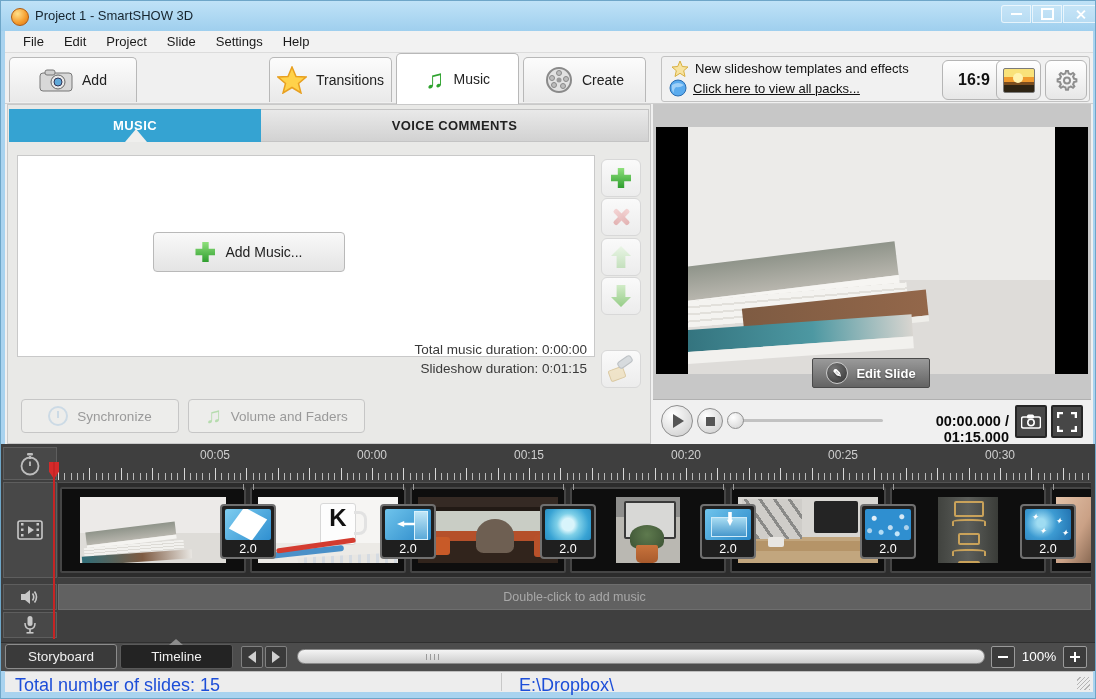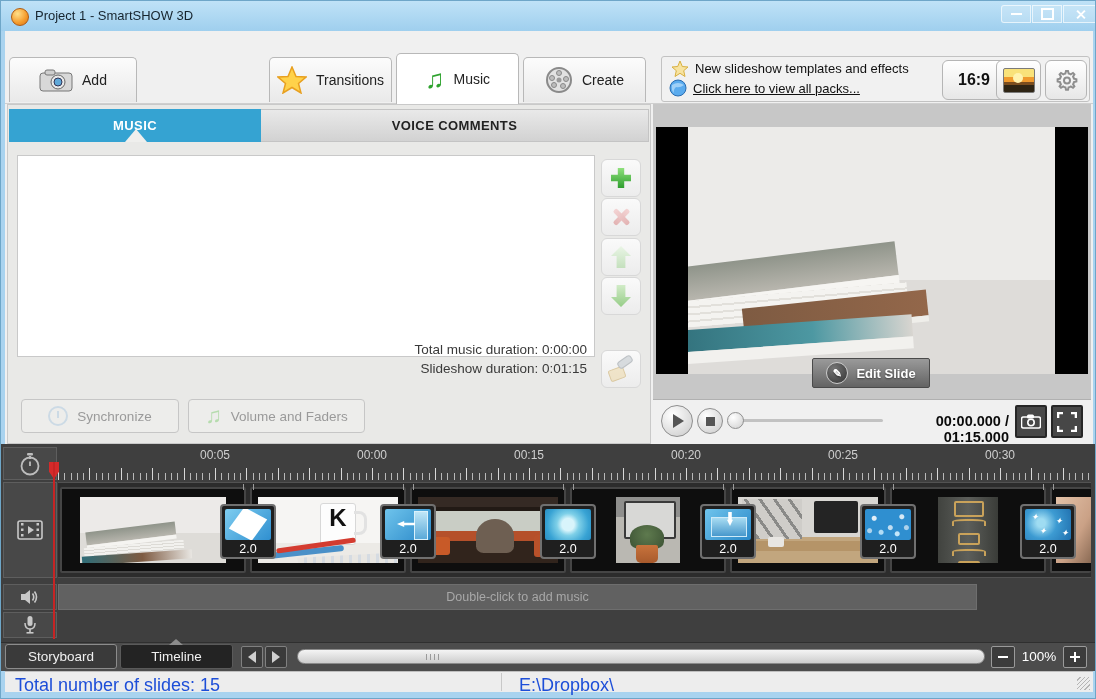--- a/index.html
+++ b/index.html
@@ -106,21 +106,21 @@
   .t2{background:linear-gradient(135deg,#6fc4ec,#2a88c8);}
   .t2 i{position:absolute;right:3px;top:2px;width:12px;height:27px;background:linear-gradient(#bfe6f7,#5aa9d8);border:1px solid #d9f1fb;}
   .t2 b{position:absolute;left:12px;top:12px;width:18px;height:6px;background:#fff;clip-path:polygon(0 50%,40% 0,40% 30%,100% 30%,100% 70%,40% 70%,40% 100%);}
   .t3{background:radial-gradient(circle at 50% 50%,#d8f4fb 0 22%,#7fd0e8 40%,#38a3d4 75%,#2a8ec2);}
   .t4{background:linear-gradient(135deg,#6fc4ec,#2a88c8);}
   .t4 i{position:absolute;left:6px;top:8px;width:34px;height:18px;background:linear-gradient(#a8dcf2,#4898cc);border:1px solid #cdeaf8;}
   .t4 b{position:absolute;left:22px;top:3px;width:6px;height:14px;background:#fff;clip-path:polygon(20% 0,80% 0,80% 55%,100% 55%,50% 100%,0 55%,20% 55%);}
   .t5{background:#2f8fd0;background-image:radial-gradient(circle at 20% 30%,rgba(255,255,255,.85) 2px,transparent 3px),radial-gradient(circle at 55% 60%,rgba(255,255,255,.7) 2px,transparent 3px),radial-gradient(circle at 80% 25%,rgba(255,255,255,.8) 2px,transparent 3px),radial-gradient(circle at 35% 75%,rgba(210,240,255,.8) 2px,transparent 3px),radial-gradient(circle at 70% 80%,rgba(210,240,255,.9) 2px,transparent 3px),radial-gradient(circle at 10% 70%,rgba(255,255,255,.6) 2px,transparent 3px),radial-gradient(circle at 90% 60%,rgba(255,255,255,.6) 2px,transparent 3px);}
   .t6{background:radial-gradient(circle at 35% 45%,#9fdcf2 0 12%,#3d9bd2 45%,#1f6fae);}
   .t6 i{position:absolute;color:#fff;font-size:9px;line-height:1;}
-  .trackrow{left:57px;width:919px;height:26px;border:1px solid #6e6e6e;box-sizing:border-box;display:flex;align-items:center;justify-content:center;font-size:12.5px;}
+  .trackrow{left:57px;width:1033px;height:26px;border:1px solid #6e6e6e;box-sizing:border-box;display:flex;align-items:center;justify-content:center;font-size:12.5px;}
   
   .ctrlrow{left:0;top:641px;width:1096px;height:29px;background:#4c4c4c;border-top:1px solid #2f2f2f;box-sizing:border-box;}
   .tlbtn{top:643px;height:25px;border-radius:3px;display:flex;align-items:center;justify-content:center;font-size:13.5px;color:#f0f0f0;box-sizing:border-box;}
   .navbtn{top:645px;width:22px;height:22px;background:#3a3a3a;border:1px solid #808080;border-radius:2px;display:flex;align-items:center;justify-content:center;box-sizing:border-box;}
   .tri-l2{width:0;height:0;border-right:8px solid #d0d0d0;border-top:6px solid transparent;border-bottom:6px solid transparent;}
   .tri-r2{width:0;height:0;border-left:8px solid #d0d0d0;border-top:6px solid transparent;border-bottom:6px solid transparent;}
   .hscroll{left:296px;top:648px;width:688px;height:15px;border-radius:8px;background:linear-gradient(#f4f4f4,#cdcdcd);border:1px solid #8a8a8a;box-sizing:border-box;}
   .grip{position:absolute;left:128px;top:4px;display:flex;gap:3px;}
   .grip i{width:1px;height:6px;background:#9a9a9a;}
   .zoombtn{top:645px;width:24px;height:22px;background:#3c3c3c;border:1px solid #9a9a9a;border-radius:2px;display:flex;align-items:center;justify-content:center;box-sizing:border-box;}
@@ -151,20 +151,28 @@
     <div class="abs winbtn" style="left:1062px;width:34px;border-radius:0 3px 3px 0;">
         <span class="xwrap">
           <i></i>
           <i></i>
         </span>
       </div>
   </div>
 
   <div class="abs workarea"></div>
 
+  <div class="abs menubar">
+    <span class="menu-item">File</span>
+    <span class="menu-item">Edit</span>
+    <span class="menu-item">Project</span>
+    <span class="menu-item">Slide</span>
+    <span class="menu-item">Settings</span>
+    <span class="menu-item">Help</span>
+  </div>
 
   <div class="abs ribbon"></div>
 
   <div class="abs rtab" style="left:8px;width:128px;">
     <svg width="34" height="24">
         <rect x="1" y="5" width="32" height="18" rx="3" fill="#d8d8d8" stroke="#777"></rect>
         <rect x="6" y="2" width="10" height="5" rx="2" fill="#cfcfcf" stroke="#777"></rect>
         <circle cx="19" cy="14" r="7" fill="#e8e8e8" stroke="#666"></circle>
         <circle cx="19" cy="14" r="4" fill="#5fa8d8" stroke="#335"></circle>
       </svg>
@@ -221,20 +229,24 @@
   <div class="abs lpanel"></div>
   <div class="abs mtab blue" style="left:8px;width:252px;">
       <span>MUSIC</span>
     </div>
   <div class="abs mtab gray" style="left:260px;width:388px;">
       <span>VOICE COMMENTS</span>
     </div>
   <div class="abs notch"></div>
 
   <div class="abs musiclist"></div>
+  <div class="abs addmusic">
+    <span class="plus-shape"></span>
+    <span>Add Music...</span>
+  </div>
   <div class="abs dur" style="left:346px;top:341px;">Total music duration: 0:00:00</div>
   <div class="abs dur" style="left:346px;top:360px;">Slideshow duration: 0:01:15</div>
 
   <div class="abs tool" style="top:158px;">
       <span class="plus-shape"></span>
     </div>
   <div class="abs tool" style="top:197px;">
       <span class="xg">
         <i></i>
         <i></i>

